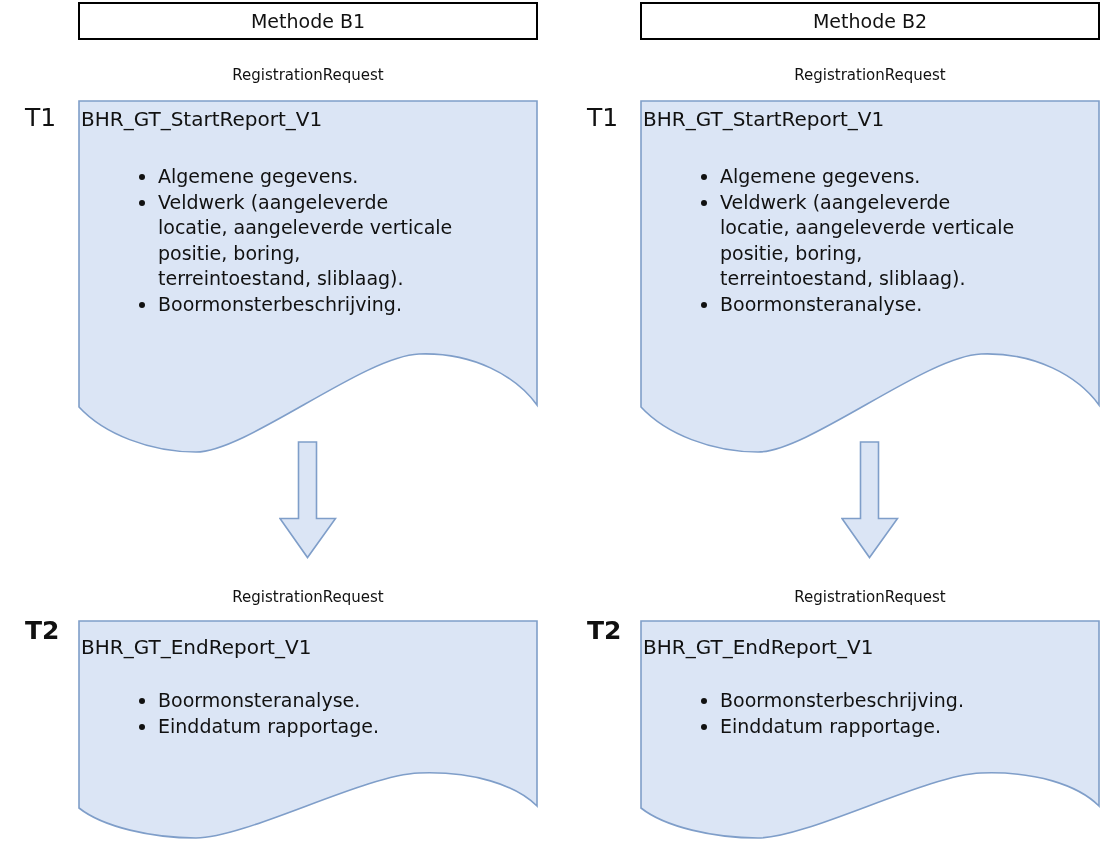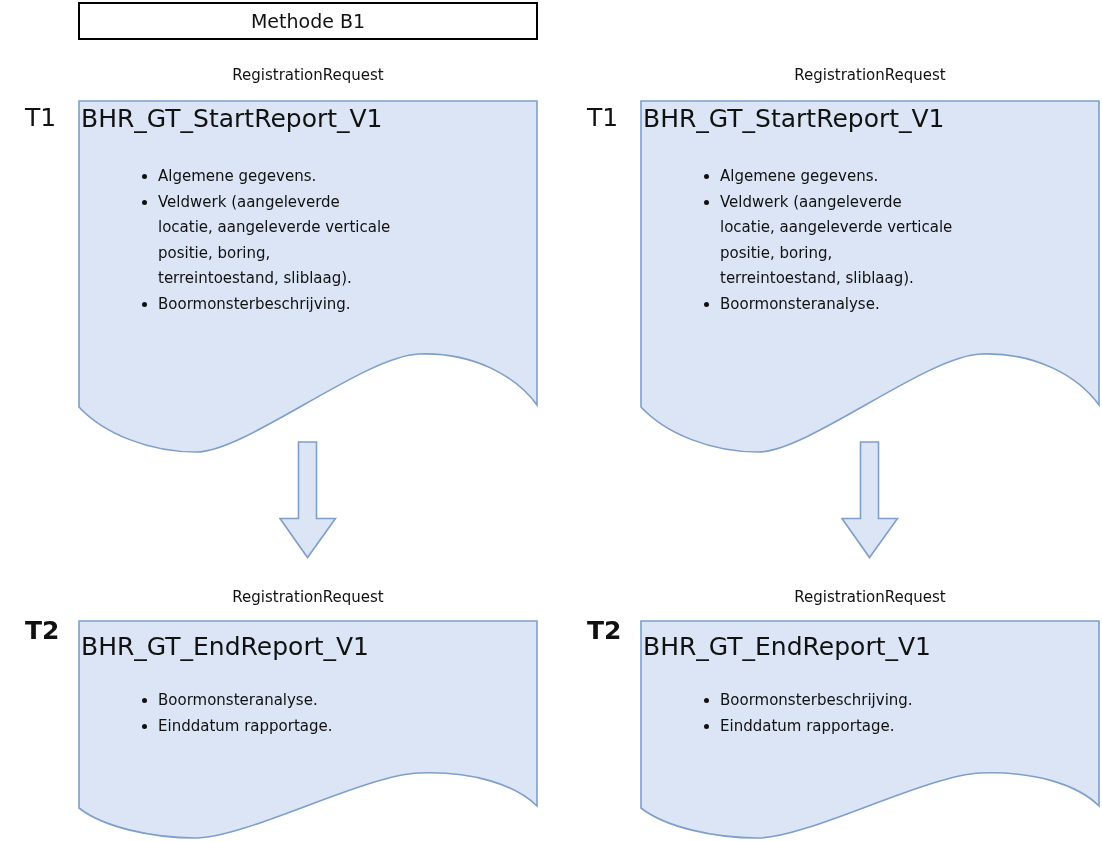--- a/index.html
+++ b/index.html
@@ -32,24 +32,24 @@
   .t-top    { top:106px; }
   .t-bottom { top:619px;font-weight:bold; }
 
   .doc { position:absolute; left:0; width:460px; }
   .doc-top    { top:100px; height:356px; }
   .doc-bottom { top:620px; height:223px; }
   .doc svg { position:absolute; left:0; top:0; display:block; }
 
   .doc-content { position:absolute; left:3px; right:10px; top:6px; }
   .doc-content-bottom { top:14px; }
-  .doc-title { font-size:25px; line-height:26px; white-space:nowrap; }
+  .doc-title { font-size:20px; line-height:26px; white-space:nowrap; }
   .doc-bullets {
     margin:32px 0 0 0; padding:0 0 0 77px;
-    font-size:15px; line-height:25.5px; list-style:disc outside;
+    font-size:19px; line-height:25.5px; list-style:disc outside;
   }
   .doc-bullets-bottom { margin-top:28px; }
   .doc-bullets li { margin:0; padding:0; white-space:pre-line; }
 
   .arrow { position:absolute; left:201px; top:441px; }
 </style>
 </head>
 <body>
 
 <div class="canvas">
@@ -95,20 +95,21 @@
         <div class="doc-title">BHR_GT_EndReport_V1</div>
         <ul class="doc-bullets doc-bullets-bottom">
           <li>Boormonsteranalyse.</li>
           <li>Einddatum rapportage.</li>
         </ul>
       </div>
     </div>
   </div>
 
   <div class="column col-right">
+    <div class="header-box">Methode B2</div>
 
     <div class="req-label req-top">RegistrationRequest</div>
     <div class="t-label t-top">T1</div>
 
     <div class="doc doc-top">
       <svg width="460" height="356" viewBox="0 0 460 356">
         <path d="M1,1 H459 V305 C438,276 395,252 341,254 C286,256 168,352 118,352 C72,352 26,334 1,307 Z" stroke-width="1.6" fill="#dbe5f5"></path>
         <path d="M1,1 H459 V305 C438,276 395,252 341,254 C286,256 168,352 118,352 C72,352 26,334 1,307 Z" fill="none" stroke-width="1.6" stroke="#7f9ec9"></path>
       </svg>
       <div class="doc-content">

